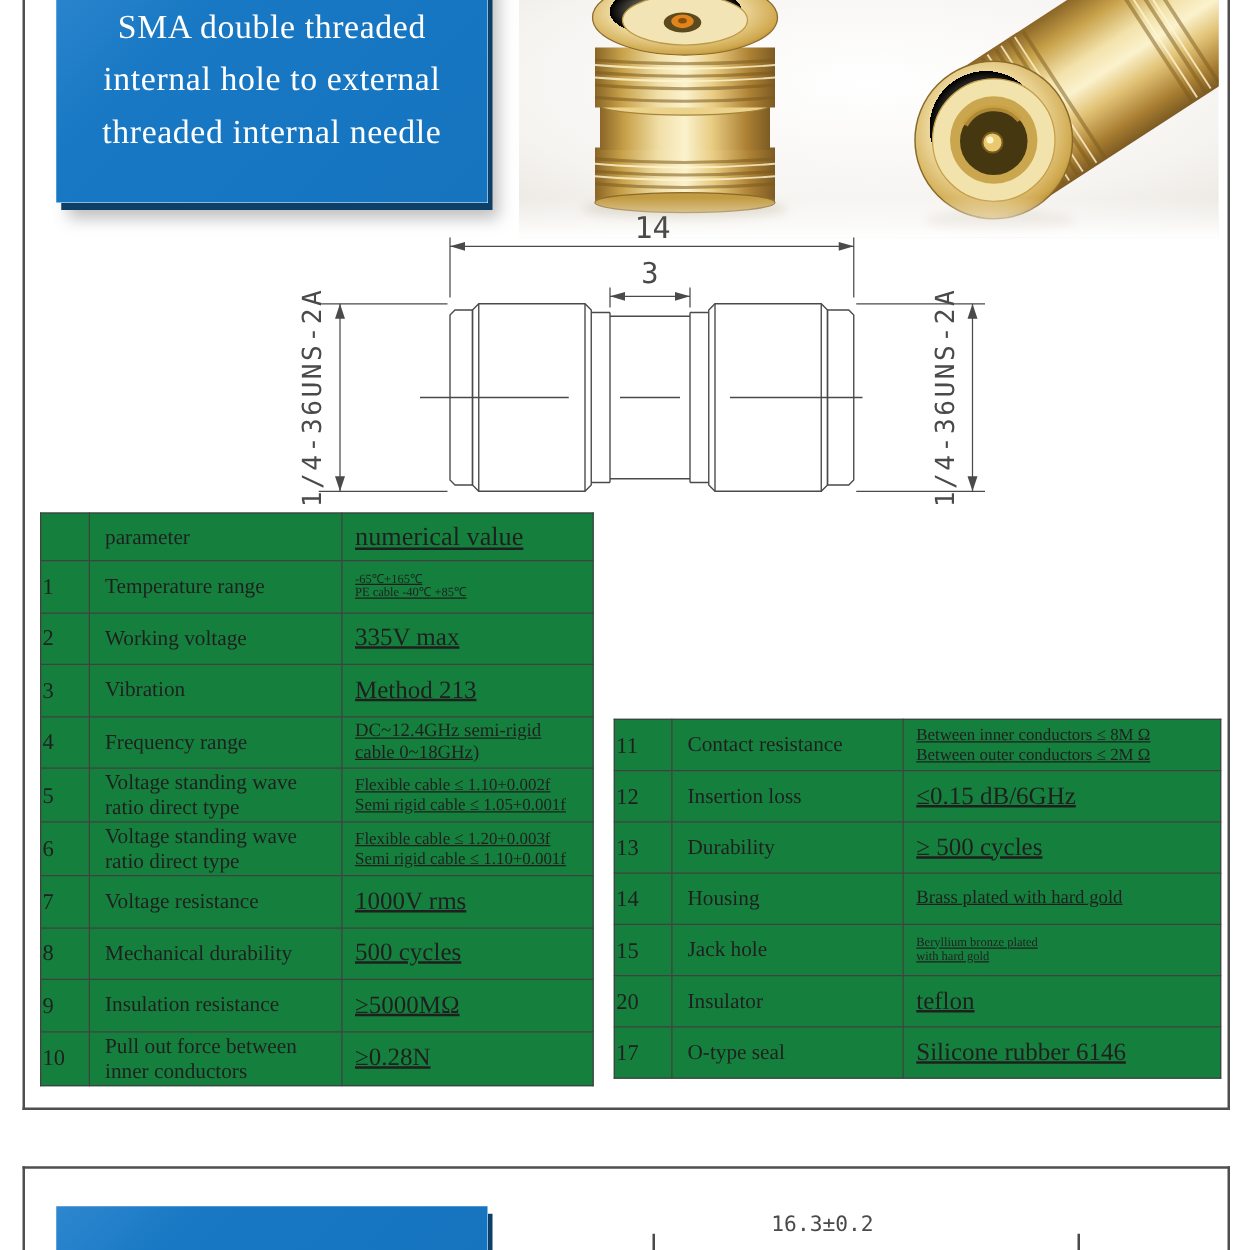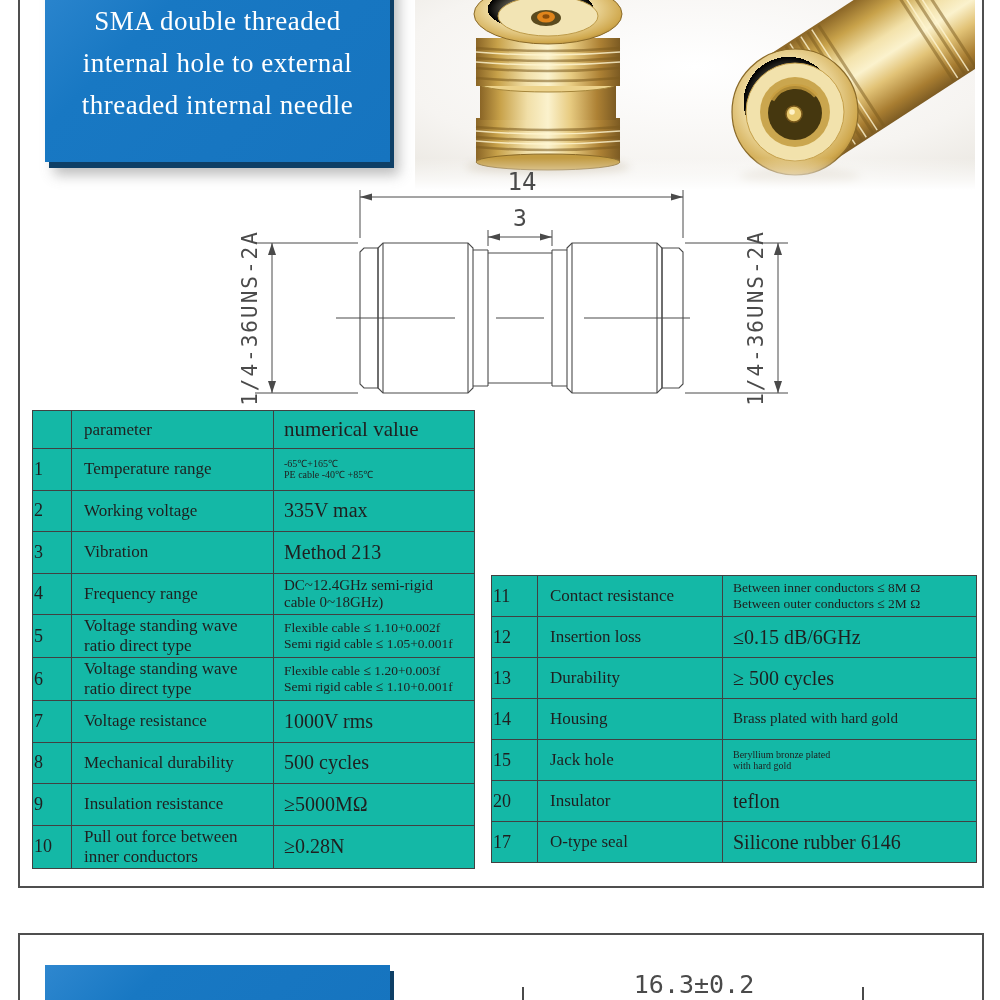--- a/index.html
+++ b/index.html
@@ -27,38 +27,38 @@
   .bottom-banner{position:absolute;left:45px;top:965px;width:345px;height:52px;
         background:linear-gradient(135deg,#2e87cf 0%,#1878c3 30%,#1674bf 100%);
         box-shadow:4px 6px 0 0 #0e3f66;z-index:3;}
 
   
   .drawing-svg{position:absolute;left:230px;top:168px;width:570px;height:240px;z-index:2;}
   .cad-text{font-family:"DejaVu Sans Mono", monospace;fill:#4a4a4a;}
 
   
   table.spec{position:absolute;border-collapse:collapse;table-layout:fixed;z-index:2;
-        background:#14b8a6;}
+        background:#15803d;}
   table.spec td, table.spec th{border:1.5px solid #414141;vertical-align:middle;
         font-weight:normal;text-align:left;overflow:hidden;}
   .left-table{left:32px;top:410px;width:442px;}
   .right-table{left:491px;top:575px;width:485px;}
   td.num{ text-align:center;font-size:18px;}
   td.param, th.param{padding-left:12px;font-size:17px;line-height:20px;}
-  td.val, th.val{padding-left:10px;line-height:1.15;}
+  td.val, th.val{padding-left:10px;line-height:1.15;text-decoration:underline;}
   th.h-param{font-size:17px;}
   th.h-val{font-size:21px;}
   .v20{font-size:20px;}
   .v16{font-size:15px;}
   .v15{font-size:10px;}
   .v13{font-size:13.5px;}
 
   
-  .dim-16{position:absolute;left:630px;top:971px;width:128px;text-align:center;z-index:2;
-        font-family:"DejaVu Sans Mono", monospace;font-size:25px;color:#4a4a4a;line-height:1.1;}
+  .dim-16{position:absolute;left:594px;top:971px;width:128px;text-align:center;z-index:2;
+        font-family:"DejaVu Sans Mono", monospace;font-size:17px;color:#4a4a4a;line-height:1.1;}
   .tick{position:absolute;width:2px;height:13px;background:#4a4a4a;top:987px;z-index:2;}
   .tick-left{left:522px;}
   .tick-right{left:862px;}
 </style>
 </head>
 <body>
 
 <div class="page">
 
   <div class="content-frame"></div>

